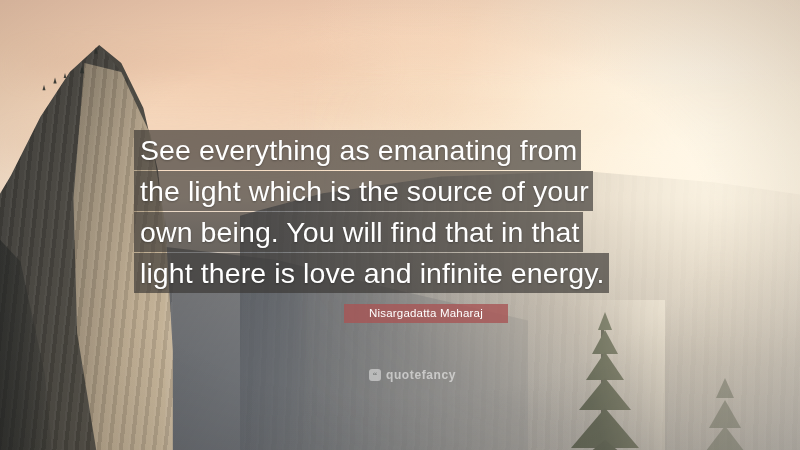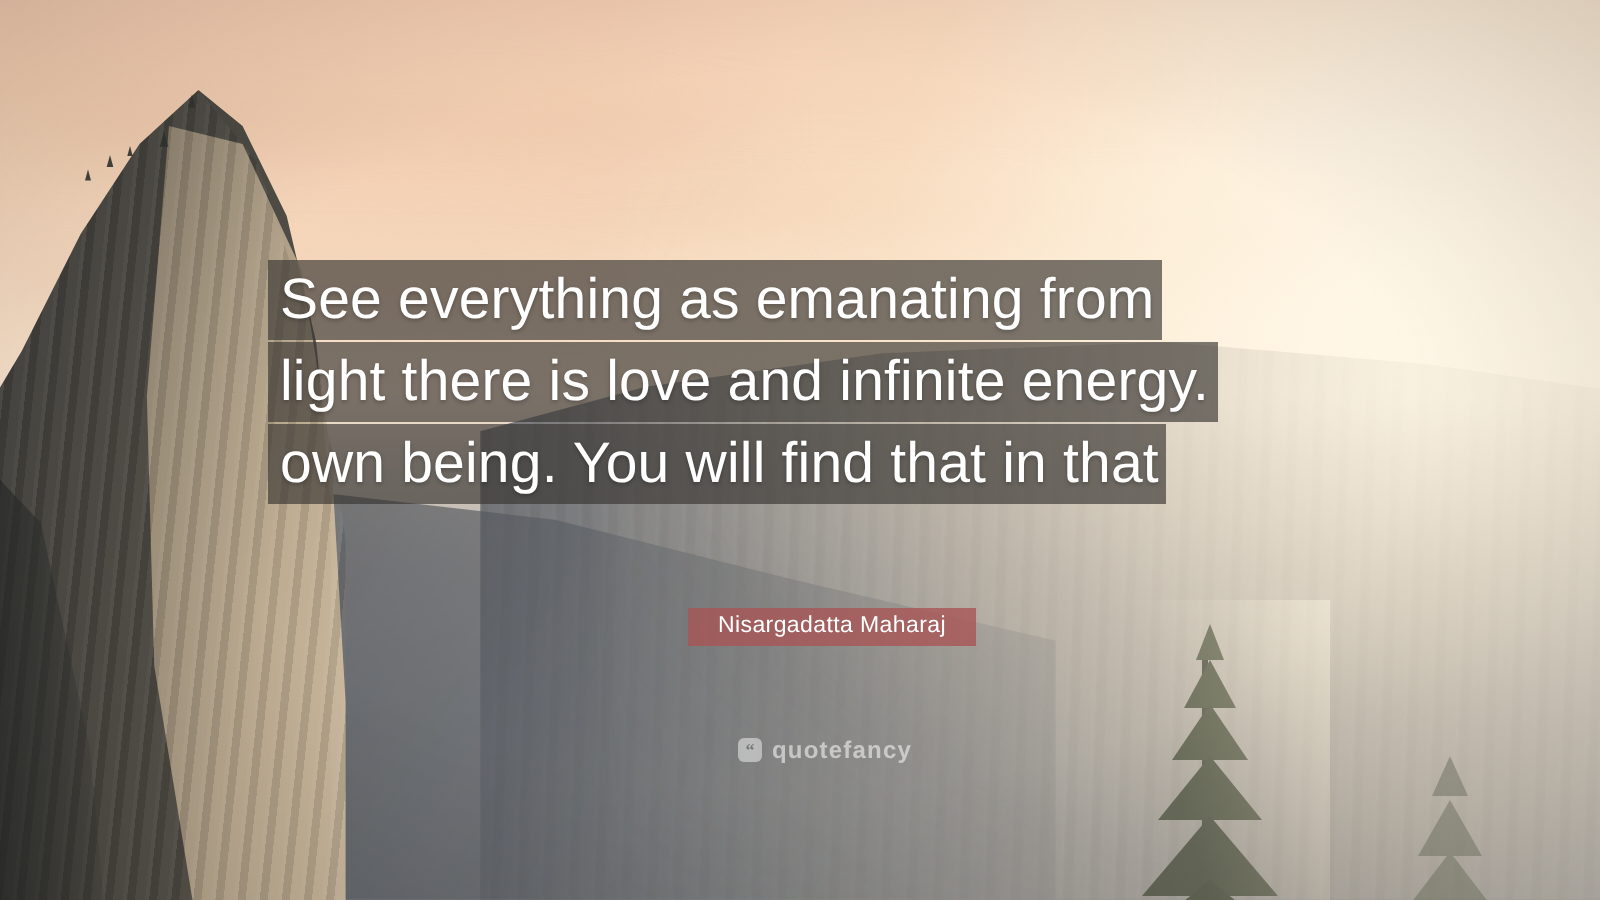--- a/index.html
+++ b/index.html
@@ -238,21 +238,21 @@
     text-shadow: 0 1px 2px rgba(0,0,0,0.25);
   }
 
   
   .author-badge {
     position: absolute;
     left: 344px;
     top: 304px;
     height: 19px;
     line-height: 19px;
-    padding: 0 15px;
+    padding: 0 25px;
     background: rgba(167,85,85,0.80);
     color: #ffffff;
     font-size: 11.5px;
     letter-spacing: 0.2px;
     white-space: nowrap;
   }
 
   
   .watermark {
     position: absolute;
@@ -329,22 +329,23 @@
       <div class="branch p2"></div>
       <div class="branch p3"></div>
     </div>
 
     <div class="light-wash"></div>
     <div class="vignette"></div>
   </div>
 
   <div class="quote-block">
     <span class="quote-line">See everything as emanating from</span>
+    <span class="quote-line">the light which is the source of your</span>
+    <span class="quote-line">own being. You will find that in that</span>
     <span class="quote-line">light there is love and infinite energy.</span>
-    <span class="quote-line">own being. You will find that in that</span>
   </div>
 
   <div class="author-badge">Nisargadatta Maharaj</div>
 
   <div class="watermark">
     <span class="logo">“</span>
     <span class="wm-text">quotefancy</span>
   </div>
 
 </div>

